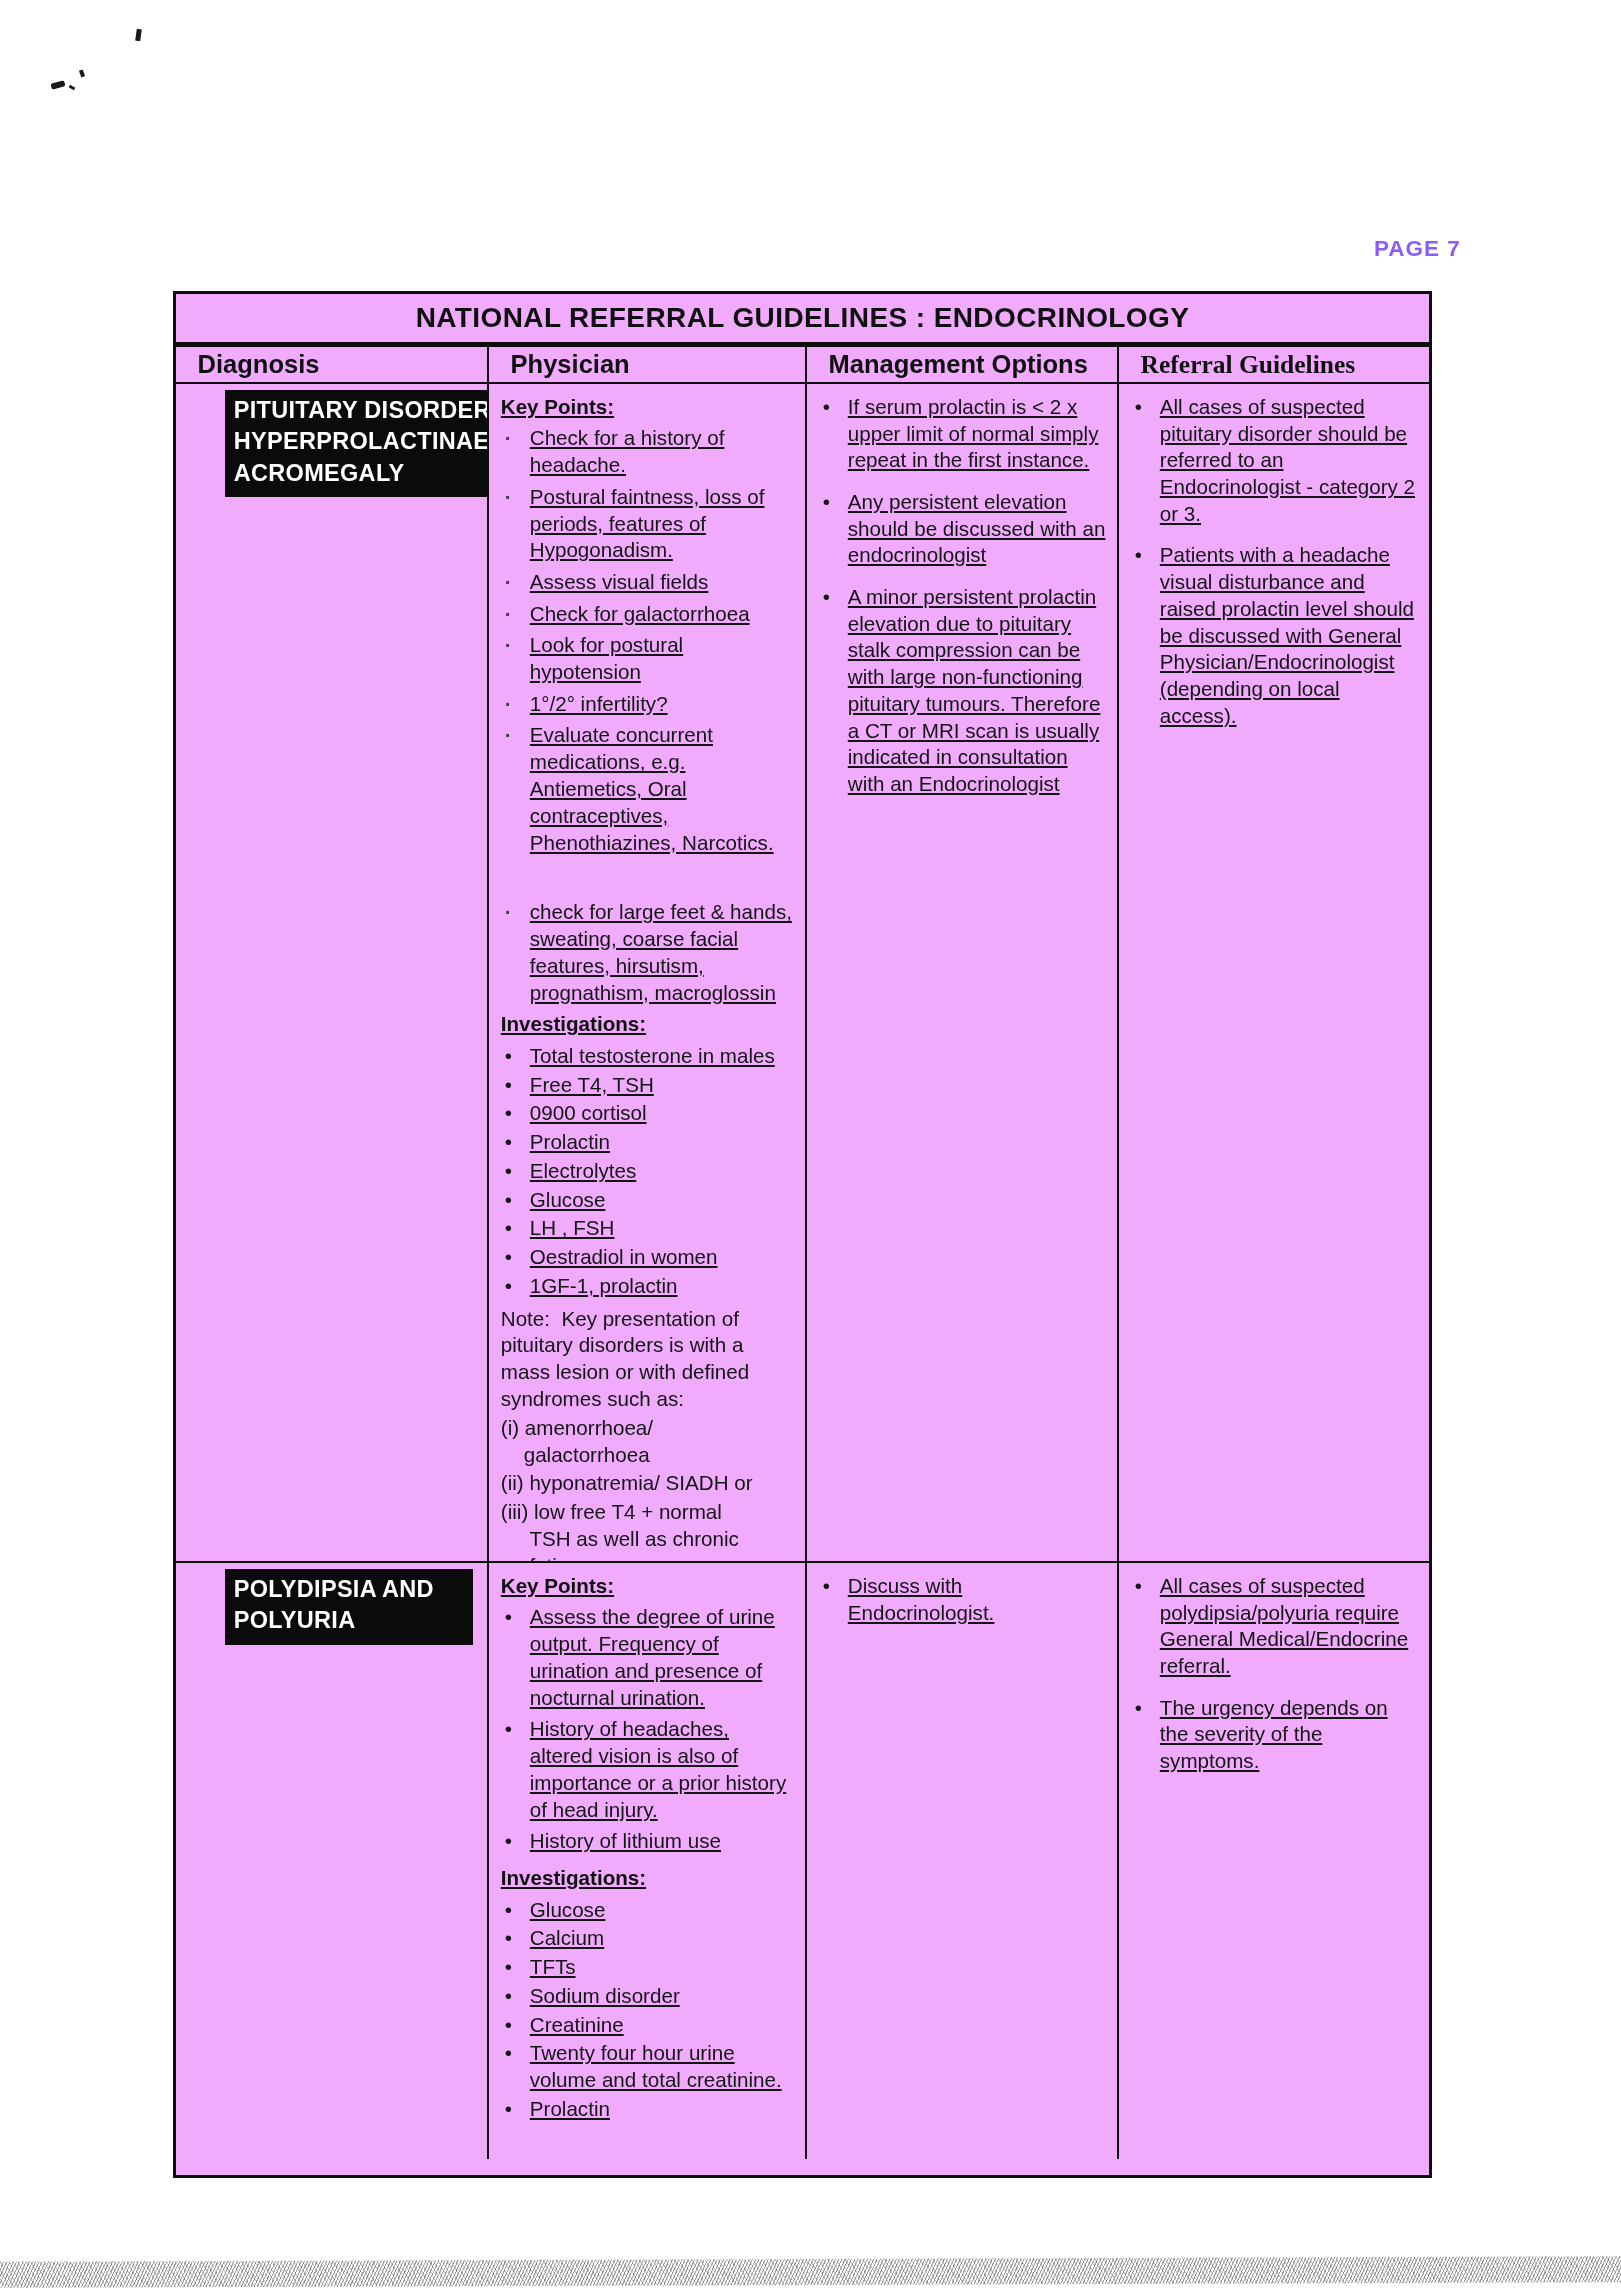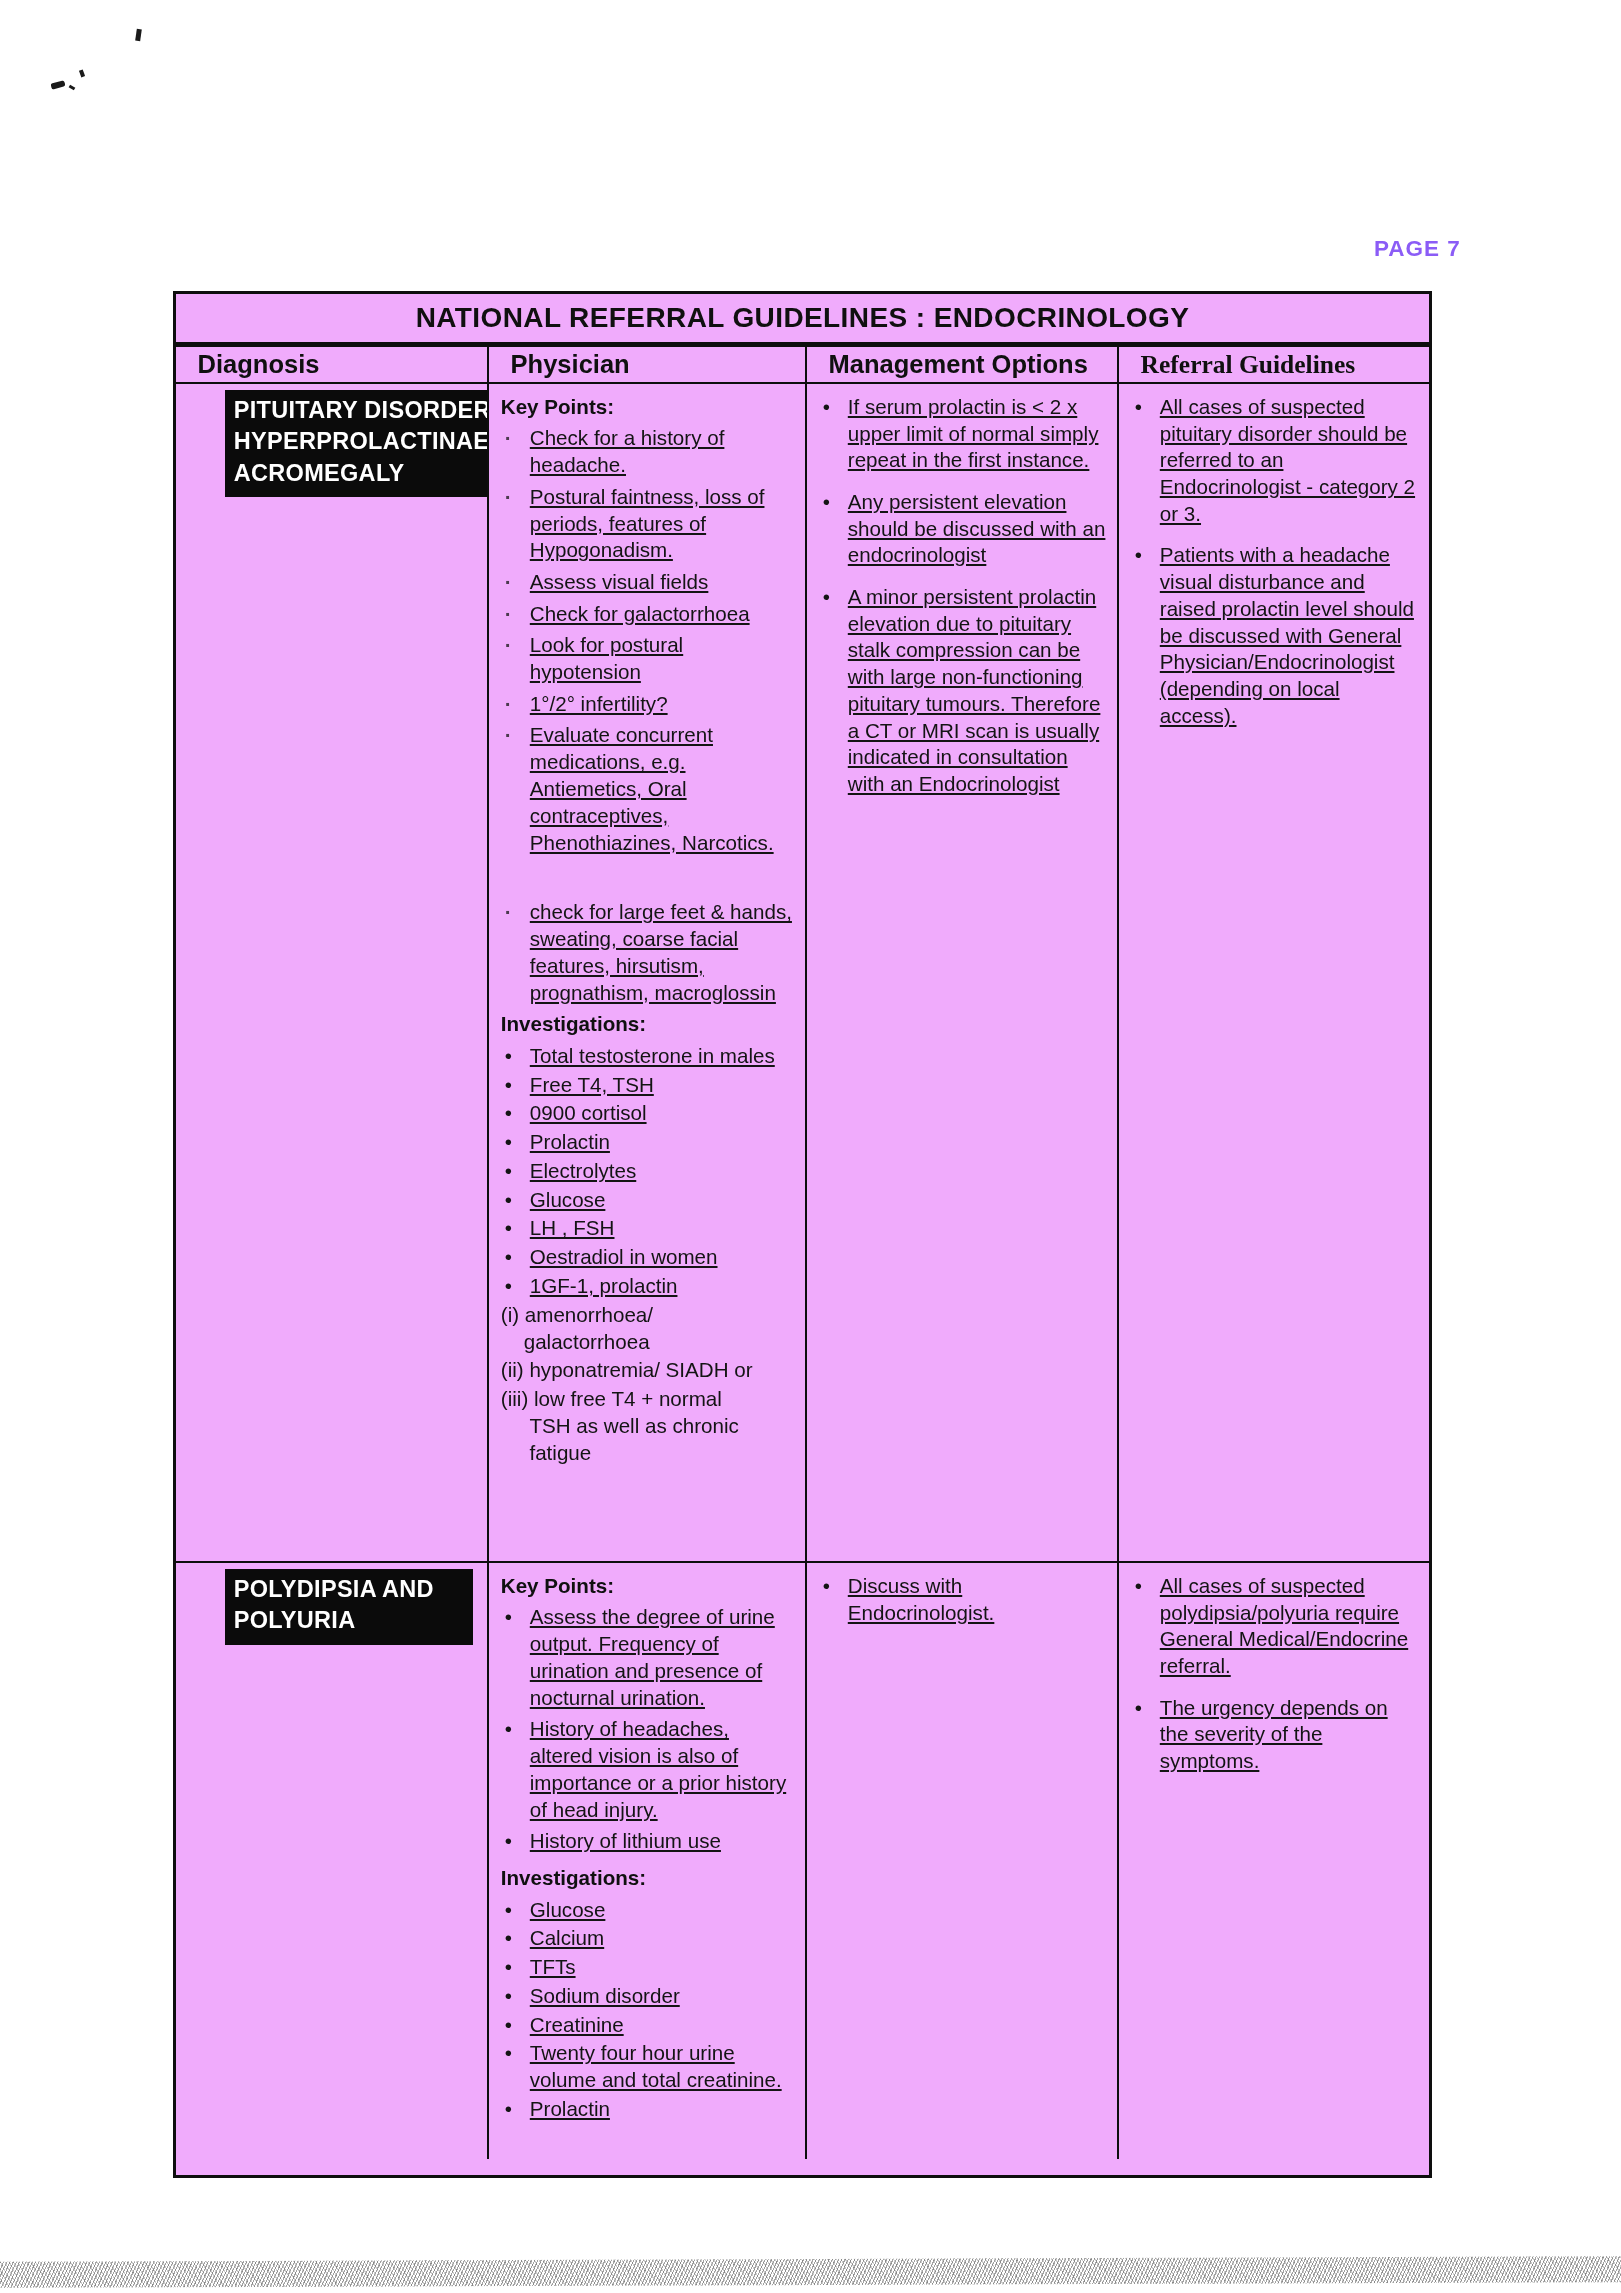--- a/index.html
+++ b/index.html
@@ -47,21 +47,21 @@
     padding:9.8px 7.8px 7.8px 11.8px;font-size:20.6px;line-height:1.3;
     overflow:hidden;
   }
   .cell.last{border-right:none;}
   .diag-cell{padding:5.9px 5.9px 5.9px 2px;}
   .diag-box{
     display:inline-block;background:#0b0b0b;color:#ffffff;
     font-weight:bold;font-size:23.5px;line-height:1.34;letter-spacing:0.3px;
     padding:4.9px 11.8px 7.8px 8.8px;white-space:pre-line;min-width:227px;margin-left:47px;
   }
-  .section-label{font-weight:bold;margin:0 0 4.9px 0;color:#101010;}
+  .section-label{font-weight:bold;margin:0 0 4.9px 0;color:#101010;text-decoration:underline;}
   .li{display:flex;margin:0 0 4.9px 0;}
   .li .marker{flex:0 0 29px;width:29px;padding-left:3.9px;box-sizing:border-box;color:#141414;}
   .li .marker.dot{font-weight:bold;opacity:.75;}
   .li .txt{flex:1 1 auto;text-decoration:underline;}
   .inv-list .li{margin-bottom:2px;}
   .sp-list .li{margin-bottom:14.7px;}
   .gap-top{margin-top:43px;}
   .note-para{white-space:pre-wrap;margin:2px 0 0 0;}
   .note-first{margin-top:5.9px;}
 
@@ -170,20 +170,21 @@
         </div>
         <div class="li">
           <span class="marker">•</span>
           <span class="txt">Oestradiol in women</span>
         </div>
         <div class="li">
           <span class="marker">•</span>
           <span class="txt">1GF-1, prolactin</span>
         </div>
       </div>
+      <div class="note-para note-first">Note:  Key presentation of pituitary disorders is with a mass lesion or with defined syndromes such as:</div>
       <div class="note-para">(i) amenorrhoea/
     galactorrhoea</div>
       <div class="note-para">(ii) hyponatremia/ SIADH or</div>
       <div class="note-para">(iii) low free T4 + normal
      TSH as well as chronic
      fatigue</div>
     </div>
 
     <div class="cell">
       <div class="sp-list">

